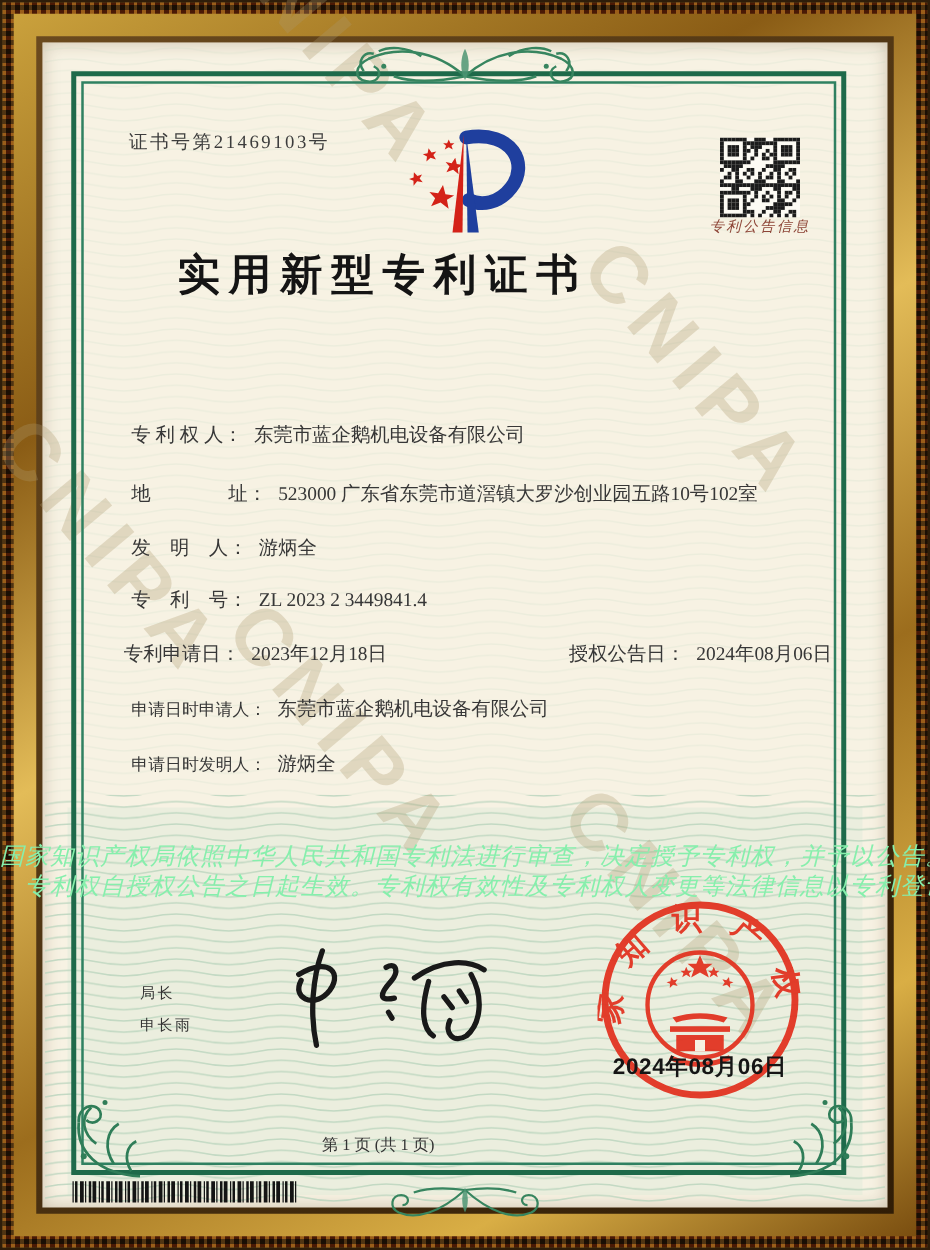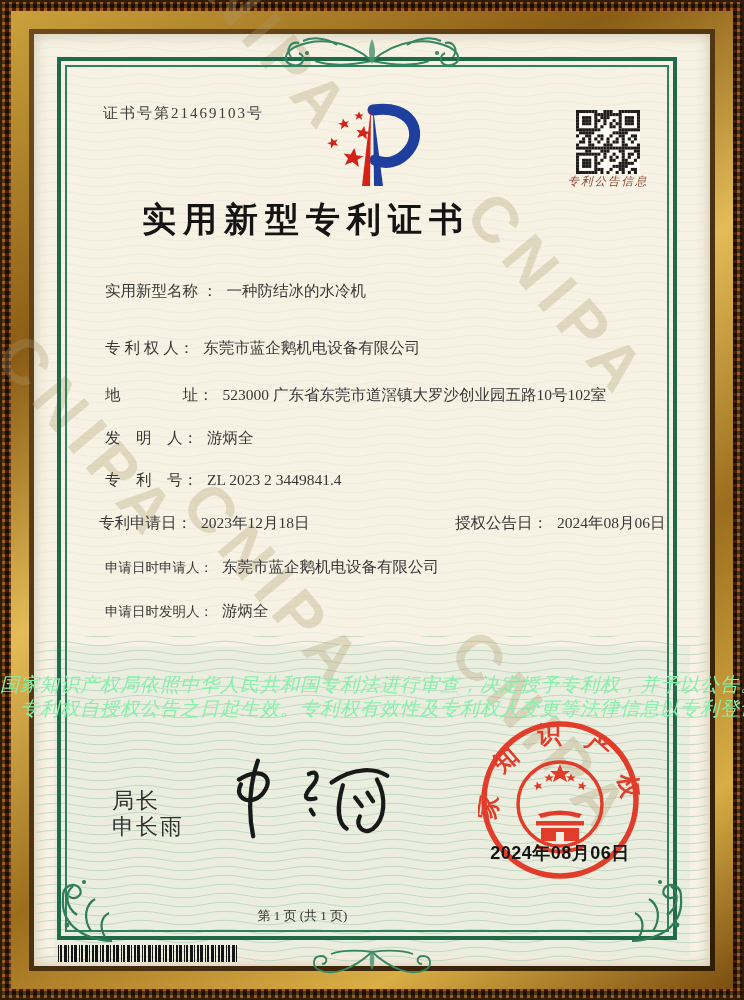--- a/index.html
+++ b/index.html
@@ -27,21 +27,21 @@
   .title{position:absolute;left:0;top:197px;width:612px;text-align:center;
          font-size:34px;font-weight:bold;letter-spacing:7px;color:#141414;}
   .qr-label{position:absolute;left:528px;top:174px;width:160px;text-align:center;
             font-size:11.5px;letter-spacing:2px;color:#8d4436;font-style:italic;}
   .field{position:absolute;font-size:15.5px;color:#373737;white-space:nowrap;}
   .field.small{font-size:13.5px;}
   .field .val{margin-left:9px;}
   .notice{position:absolute;left:0;width:744px;text-align:center;font-style:italic;
           font-size:19px;color:#86efac;letter-spacing:1px;white-space:nowrap;}
   .director{position:absolute;left:112px;font-family:Liberation Mono, monospace;
-            font-size:22px;color:#333;letter-spacing:2px;text-align:right;}
+            font-size:12px;color:#333;letter-spacing:2px;text-align:right;}
   .seal-date{position:absolute;left:478px;top:841px;width:164px;text-align:center;
              font-size:18px;font-weight:bold;color:#151515;letter-spacing:.5px;
              font-family:"Liberation Sans",sans-serif;}
   .page-num{position:absolute;left:0;top:907px;width:605px;text-align:center;
             font-size:13px;color:#333;}
   
   .barcode{position:absolute;left:58px;top:945px;height:17px;display:flex;align-items:stretch;}
   .barcode i{display:block;height:100%;background:#141414;}
   
   .abs{position:absolute;}
@@ -385,23 +385,20 @@
         <rect x="39" y="60" width="3" height="3"></rect>
         <rect x="45" y="60" width="3" height="3"></rect>
         <rect x="51" y="60" width="3" height="3"></rect>
         <rect x="57" y="60" width="3" height="3"></rect>
       </g>
   </svg>
   <div class="qr-label">专利公告信息</div>
 
   <div class="title">实用新型专利证书</div>
 
-  <div class="field" style="left:105px;top:281px;">
-    <span class="lbl">实用新型名称 ：</span><span class="val">一种防结冰的水冷机</span>
-  </div>
   <div class="field" style="left:105px;top:338px;">
     <span class="lbl">专 利 权 人：</span><span class="val">东莞市蓝企鹅机电设备有限公司</span>
   </div>
   <div class="field" style="left:105px;top:385px;">
     <span class="lbl">地　　　　址：</span><span class="val">523000 广东省东莞市道滘镇大罗沙创业园五路10号102室</span>
   </div>
   <div class="field" style="left:105px;top:428px;">
     <span class="lbl">发　明　人：</span><span class="val">游炳全</span>
   </div>
   <div class="field" style="left:105px;top:470px;">

